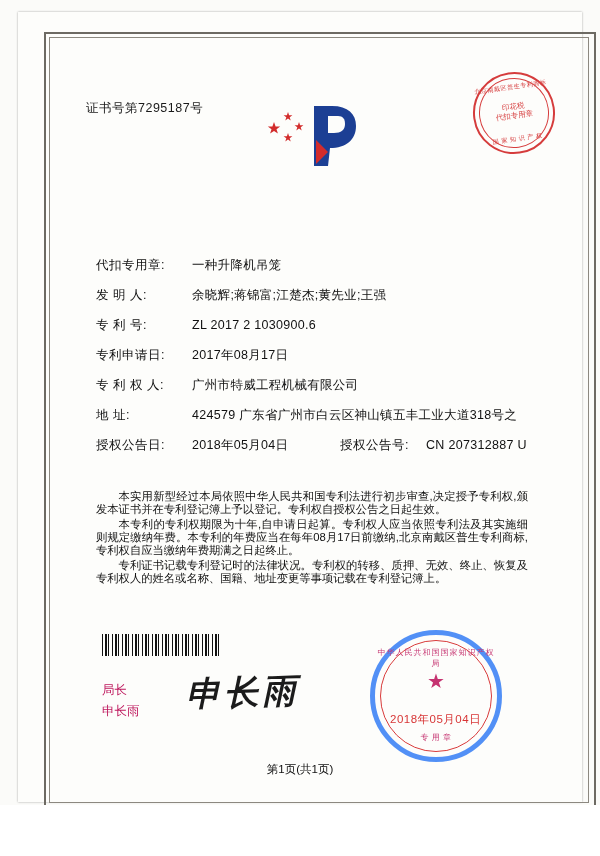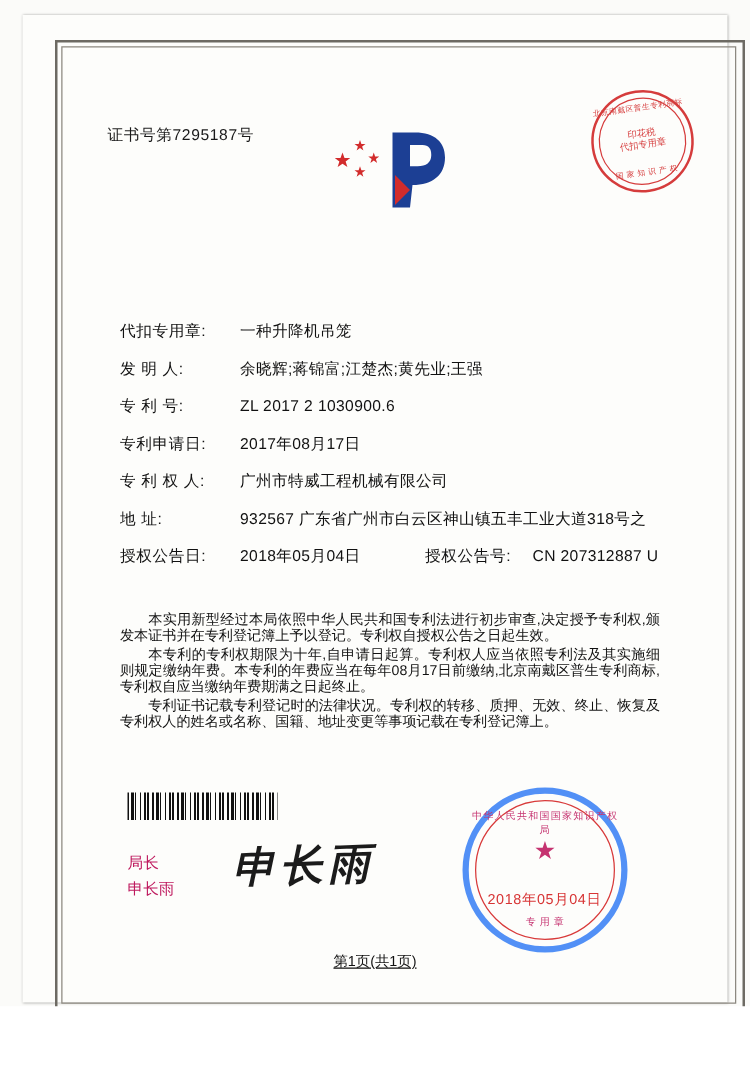--- a/index.html
+++ b/index.html
@@ -269,21 +269,20 @@
   }
 
   
   .page-no {
     position: absolute;
     left: 0; right: 0;
     top: 750px;
     text-align: center;
     font-size: 11.5px;
     color: #111;
-    text-decoration: underline;
   }
 
   
   .watermark {
     position: absolute;
     left: 0;
     top: 805px;
     width: 600px;
     height: 51px;
     background: #ffffff;
@@ -335,21 +334,21 @@
       <div class="field-row">
         <span class="f-label">专 利 号:</span><span class="f-value">ZL 2017 2 1030900.6</span>
       </div>
       <div class="field-row">
         <span class="f-label">专利申请日:</span><span class="f-value">2017年08月17日</span>
       </div>
       <div class="field-row">
         <span class="f-label">专 利 权 人:</span><span class="f-value">广州市特威工程机械有限公司</span>
       </div>
       <div class="field-row">
-        <span class="f-label">地 址:</span><span class="f-value">932567 广东省广州市白云区神山镇五丰工业大道318号之</span>
+        <span class="f-label">地 址:</span><span class="f-value">424579 广东省广州市白云区神山镇五丰工业大道318号之</span>
       </div>
       <div class="row-two">
         <span class="f-label">授权公告日:</span><span class="f-value">2018年05月04日</span>
         <span class="right-pair">
           <span class="f-label">授权公告号:</span><span class="f-value">CN 207312887 U</span>
         </span>
       </div>
     </div>
 
     <div class="body-text">

